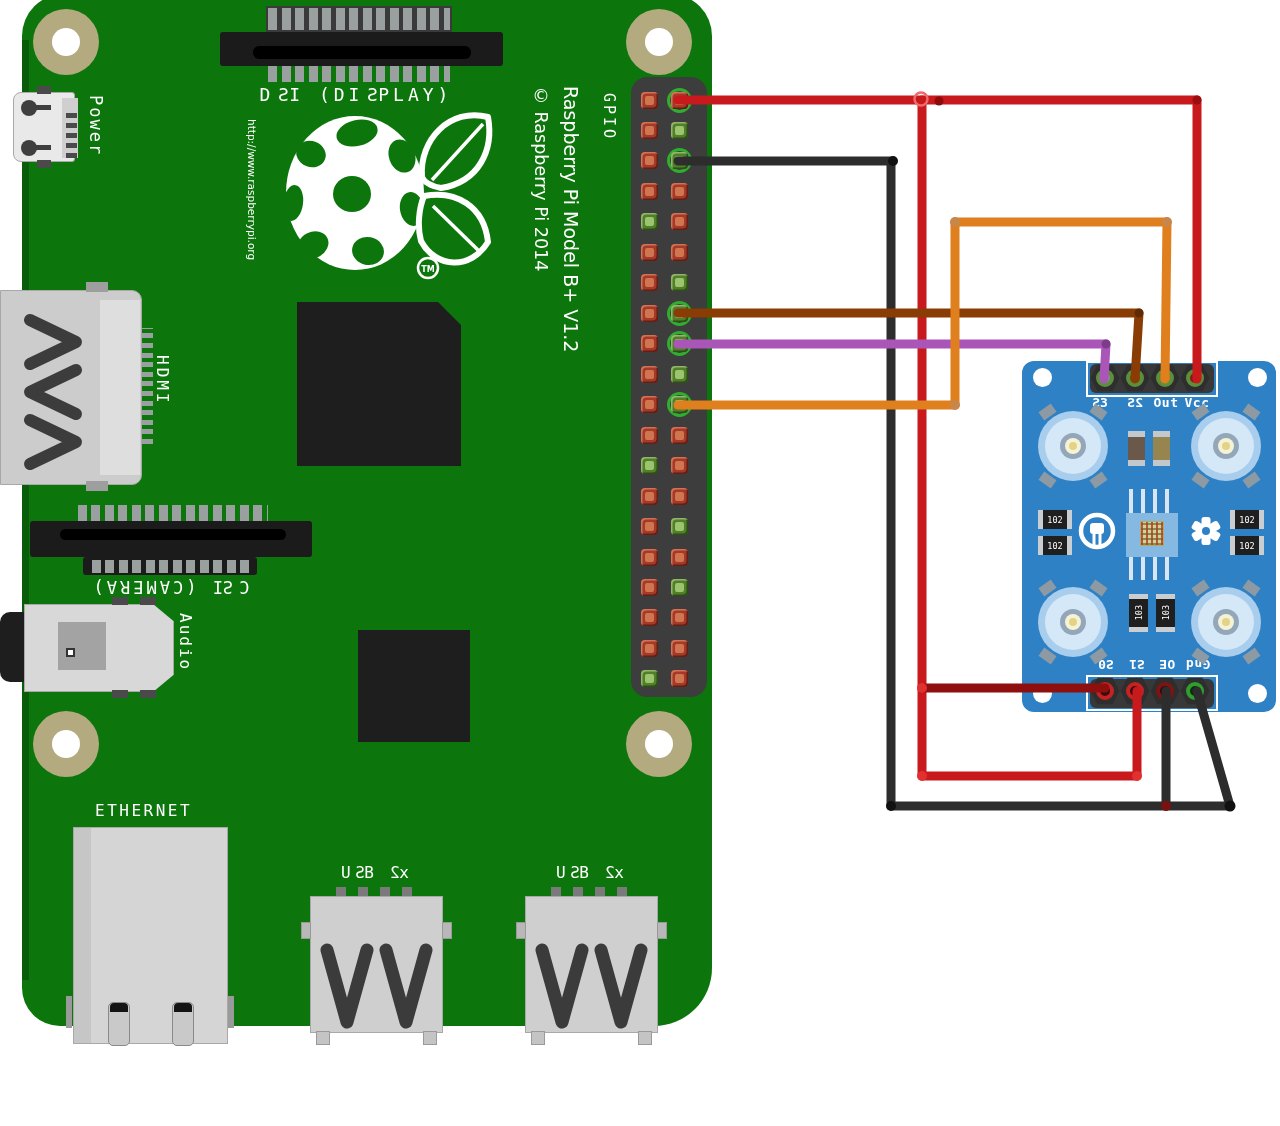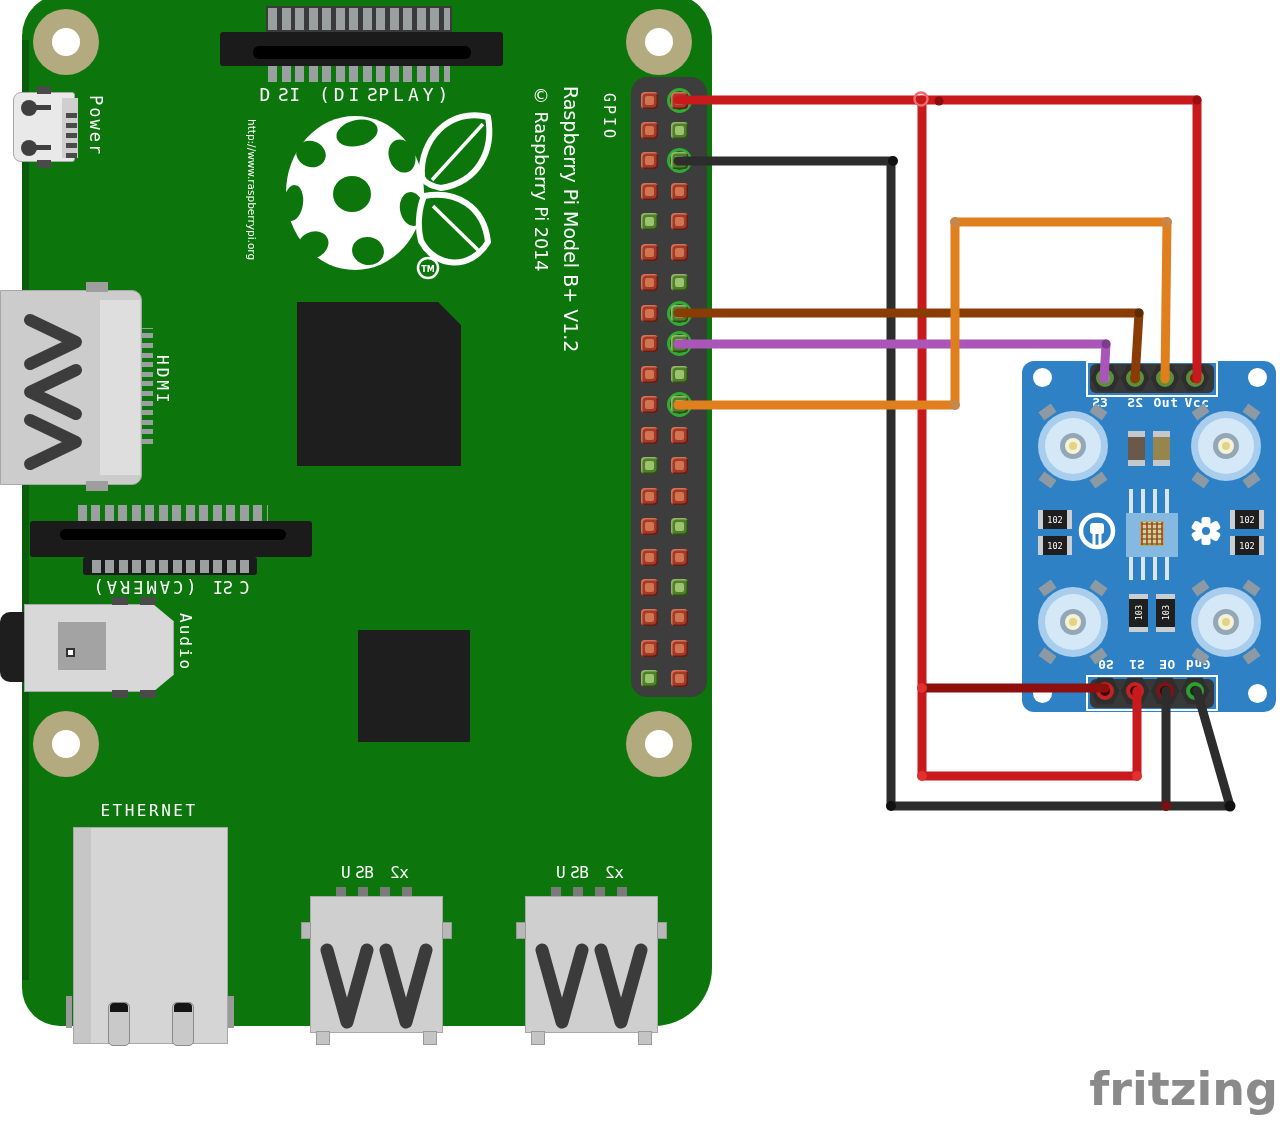--- a/index.html
+++ b/index.html
@@ -154,21 +154,21 @@
   <div class="abs" style="left:0px;top:612px;width:27px;height:70px;background:#1e1e1e;border-radius:10px 0 0 10px"></div>
   <div class="conn" style="left:24px;top:604px;width:150px;height:88px;background:#d8d8d8;clip-path:polygon(0 0,86% 0,100% 20%,100% 80%,86% 100%,0 100%)"></div>
   <div class="abs" style="left:58px;top:622px;width:48px;height:48px;background:#a3a3a3"></div>
   <div class="abs" style="left:66px;top:648px;width:9px;height:9px;background:#fff;border:2px solid #333;box-sizing:border-box"></div>
   <div class="abs" style="left:112px;top:597px;width:16px;height:8px;background:#4a4a4a"></div>
   <div class="abs" style="left:140px;top:597px;width:16px;height:8px;background:#4a4a4a"></div>
   <div class="abs" style="left:112px;top:690px;width:16px;height:8px;background:#4a4a4a"></div>
   <div class="abs" style="left:140px;top:690px;width:16px;height:8px;background:#4a4a4a"></div>
   <div class="lbl vtext" style="left:176px;top:613px;font-size:16px;letter-spacing:2px">Audio</div>
 
-  <div class="lbl" style="left:95px;top:801px;width:108px;text-align:center;font-size:16px;letter-spacing:2.5px">ETHERNET</div>
+  <div class="lbl" style="left:95px;top:801px;width:108px;text-align:left;font-size:16px;letter-spacing:2.5px">ETHERNET</div>
   <div class="conn" style="left:73px;top:827px;width:155px;height:217px;background:#d5d5d5"></div>
   <div class="abs" style="left:74px;top:828px;width:17px;height:215px;background:#c6c6c6"></div>
   <div class="eth-clip" style="left:66px;top:996px"></div>
   <div class="eth-clip" style="left:228px;top:996px"></div>
   <div class="eth-leg" style="left:108px;top:1002px">
       <i></i>
     </div>
   <div class="eth-leg" style="left:172px;top:1002px">
       <i></i>
     </div>
@@ -514,14 +514,13 @@
       <circle cx="1167" cy="222" r="5" fill="#c8874a"></circle>
       <circle cx="1139" cy="313" r="4.5" fill="#5f2b05"></circle>
       <circle cx="1106" cy="344" r="4.5" fill="#7d3b8c"></circle>
       <circle cx="893" cy="161" r="5" fill="#111111"></circle>
       <circle cx="891" cy="806" r="5" fill="#111111"></circle>
       <circle cx="1230" cy="806" r="5.5" fill="#111111"></circle>
       <circle cx="1166" cy="806" r="5" fill="#7a1010"></circle>
     </g>
   </svg>
 
-  <div class="watermark">fritzing</div>
 </div>
 
 </body></html>

